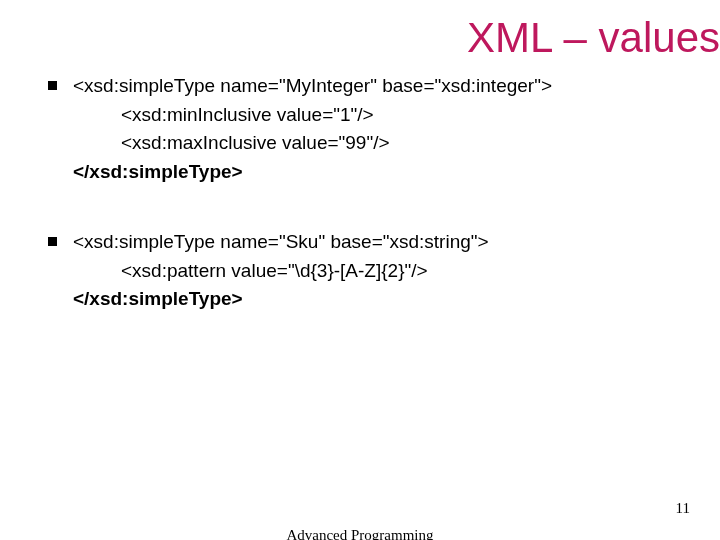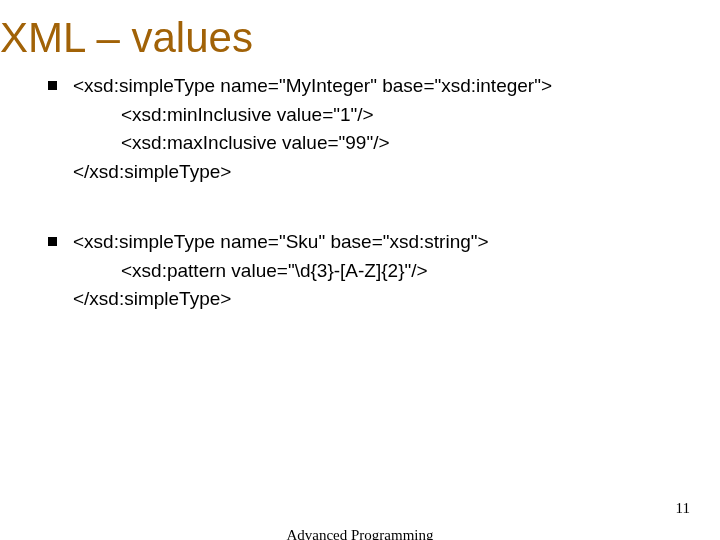--- a/index.html
+++ b/index.html
@@ -12,26 +12,26 @@
     position: relative;
     overflow: hidden;
   }
   .slide {
     width: 720px;
     height: 540px;
     position: relative;
     box-sizing: border-box;
   }
   .title {
-    text-align: left;
+    text-align: right;
     font-size: 42px;
     font-weight: normal;
     padding-top: 14px;
     padding-bottom: 10px;
-    color: #a16207;
+    color: #be185d;
   }
   .content {
     padding: 0 40px 0 48px;
   }
   .bullet-block {
     margin-bottom: 42px;
   }
   .bullet-row {
     display: flex;
     align-items: flex-start;
@@ -54,20 +54,21 @@
     margin-left: 73px;
     font-size: 19px;
     line-height: 1.5;
     color: #000;
   }
   .close-line {
     margin-left: 25px;
     font-size: 19px;
     line-height: 1.5;
     color: #000;
+    font-weight: bold;
   }
   .footer {
     position: absolute;
     bottom: 14px;
     left: 0;
     width: 720px;
     font-family: "Times New Roman", Times, serif;
     font-size: 15px;
     color: #000;
   }

